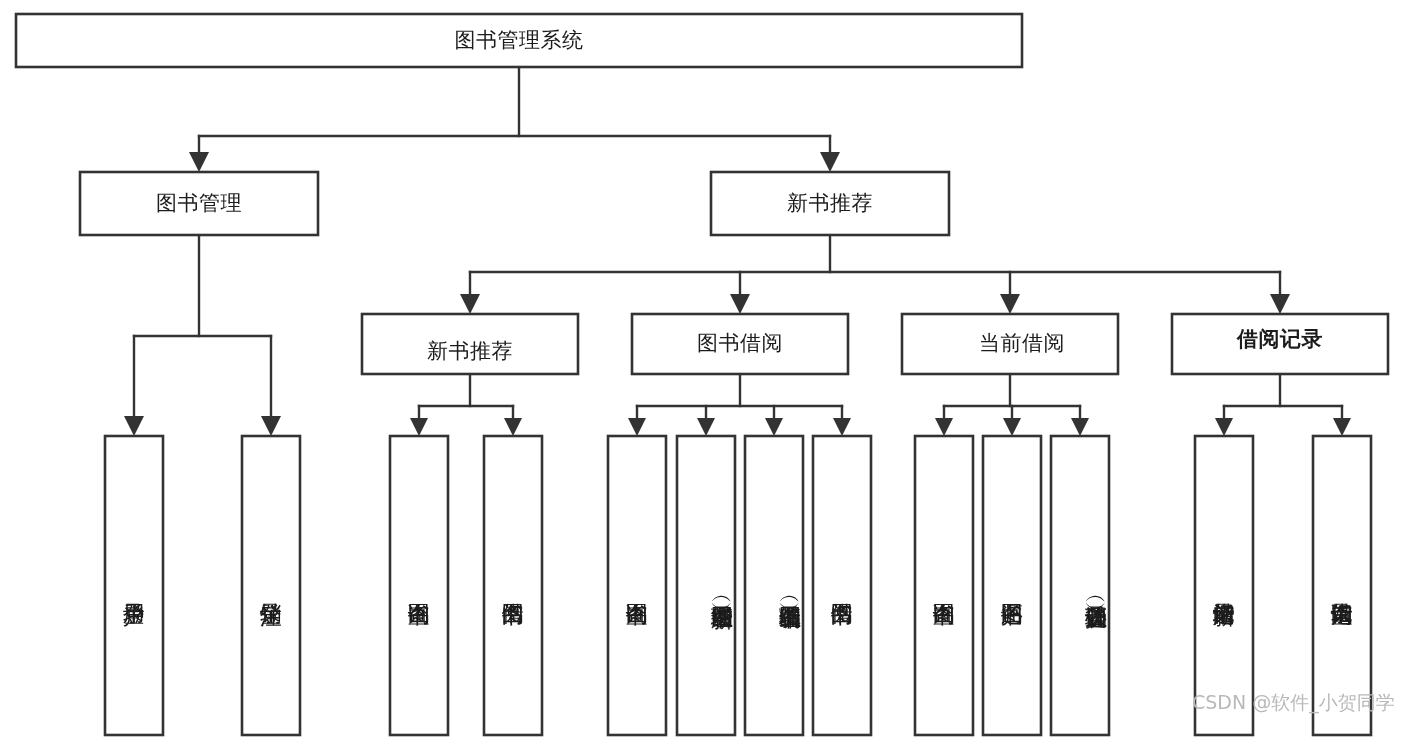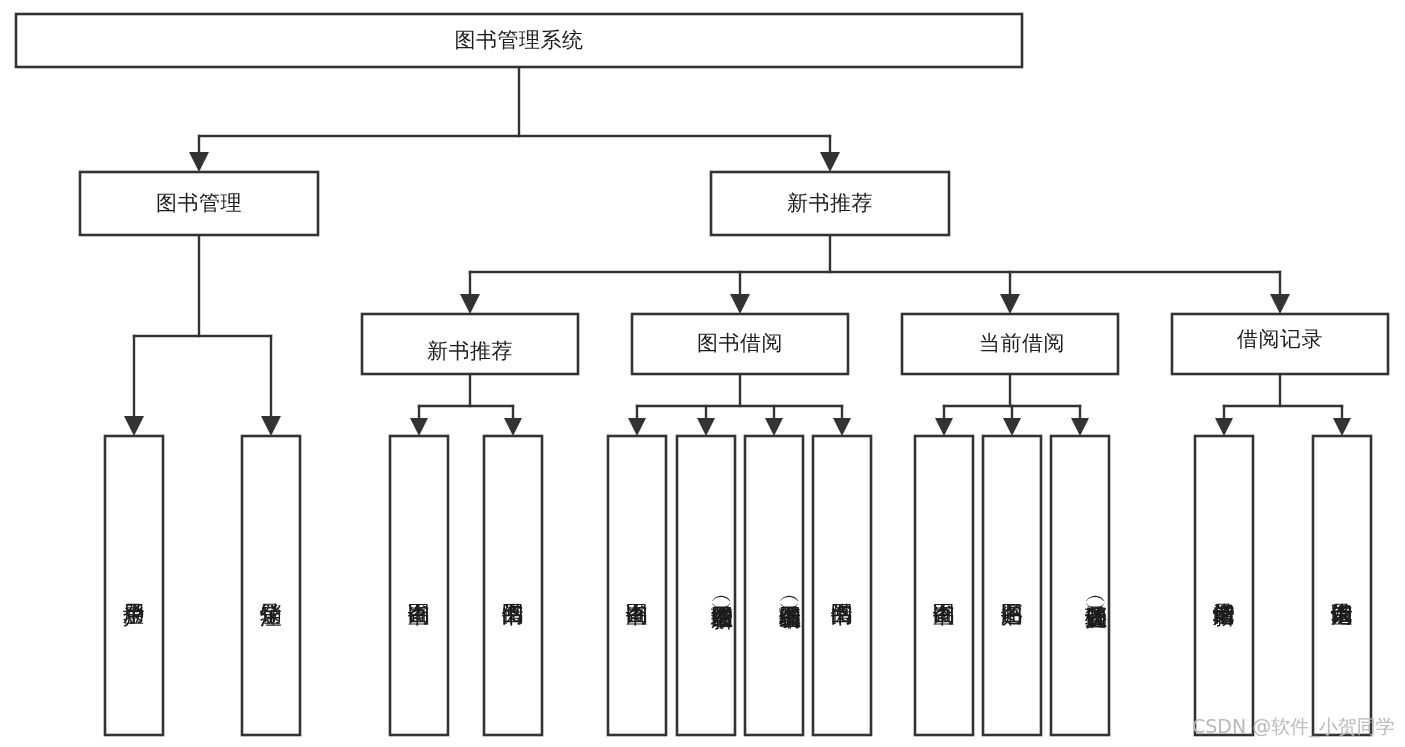--- a/index.html
+++ b/index.html
@@ -204,35 +204,35 @@
   </svg>
 
   <div class="node-label" style="left:16px; top:14px; width:1006px; height:53px;border-radius:19px;">图书管理系统</div>
 
   <div class="node-label" style="left:80px; top:172px; width:238px; height:63px;">图书管理</div>
   <div class="node-label" style="left:711px; top:172px; width:238px; height:63px;">新书推荐</div>
 
   <div class="node-label" style="left:362px; top:314px; width:216px; height:76px;">新书推荐</div>
   <div class="node-label" style="left:632px; top:314px; width:216px; height:60px;">图书借阅</div>
   <div class="node-label" style="left:902px; top:314px; width:240px; height:60px;">当前借阅</div>
-  <div class="node-label" style="left:1172px; top:314px; width:216px; height:52px;">借阅记录</div>
+  <div class="node-label" style="left:1172px; top:314px; width:216px; height:52px;font-weight:bold;">借阅记录</div>
 
   <div class="leaf-label" style="left:105px; top:436px; width:58px; height:299px;">用户登录</div>
   <div class="leaf-label" style="left:242px; top:436px; width:58px; height:299px;">注销登录</div>
 
   <div class="leaf-label" style="left:390px; top:436px; width:58px; height:299px;">查询图书</div>
   <div class="leaf-label" style="left:484px; top:436px; width:58px; height:299px;">借阅图书</div>
 
   <div class="leaf-label" style="left:608px; top:436px; width:58px; height:299px;">查询图书</div>
   <div class="leaf-label align-top" style="left:677px; top:436px; width:58px; height:299px;">新增图书（管理员）</div>
   <div class="leaf-label align-top" style="left:745px; top:436px; width:58px; height:299px;">编辑图书（管理员）</div>
   <div class="leaf-label" style="left:813px; top:436px; width:58px; height:299px;">借阅图书</div>
 
   <div class="leaf-label" style="left:915px; top:436px; width:58px; height:299px;">查询图书</div>
   <div class="leaf-label" style="left:983px; top:436px; width:58px; height:299px;">归还图书</div>
   <div class="leaf-label align-top" style="left:1051px; top:436px; width:58px; height:299px;">确认归还（管理员）</div>
 
   <div class="leaf-label" style="left:1195px; top:436px; width:58px; height:299px;">新增借阅记录</div>
   <div class="leaf-label" style="left:1313px; top:436px; width:58px; height:299px;">查询借阅记录</div>
 
-  <div class="watermark" style="left:1192px; top:714px;text-align:right;">CSDN @软件_小贺同学</div>
+  <div class="watermark" style="left:1192px; top:690px;text-align:right;">CSDN @软件_小贺同学</div>
 
 </div>
 
 </body></html>

